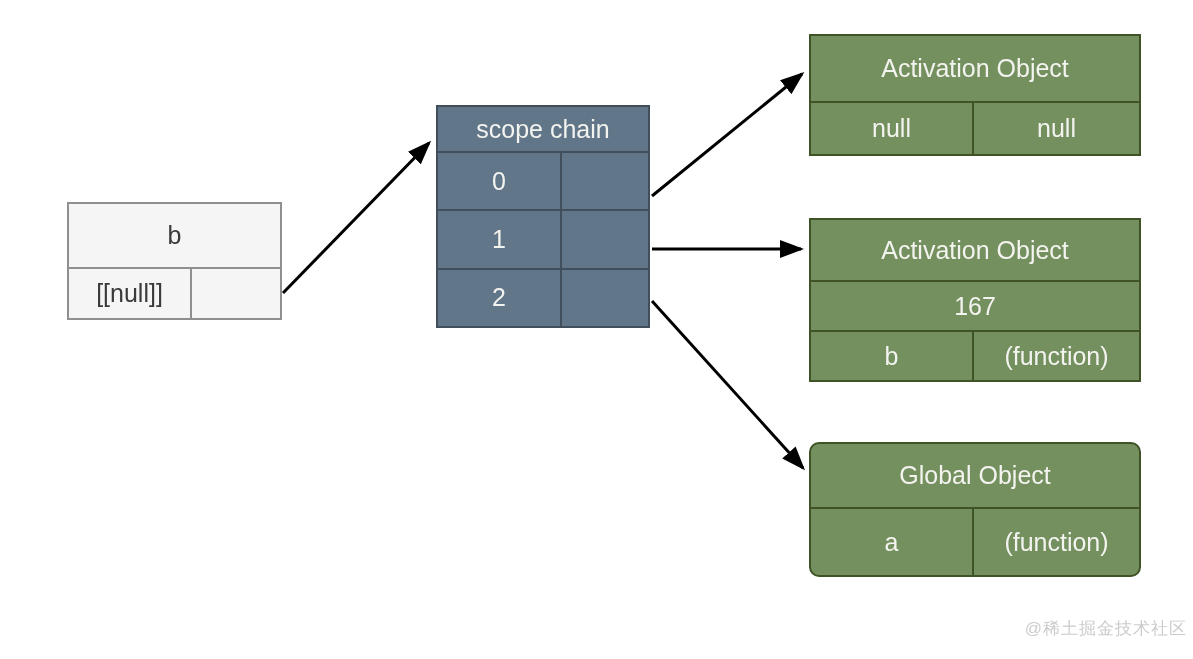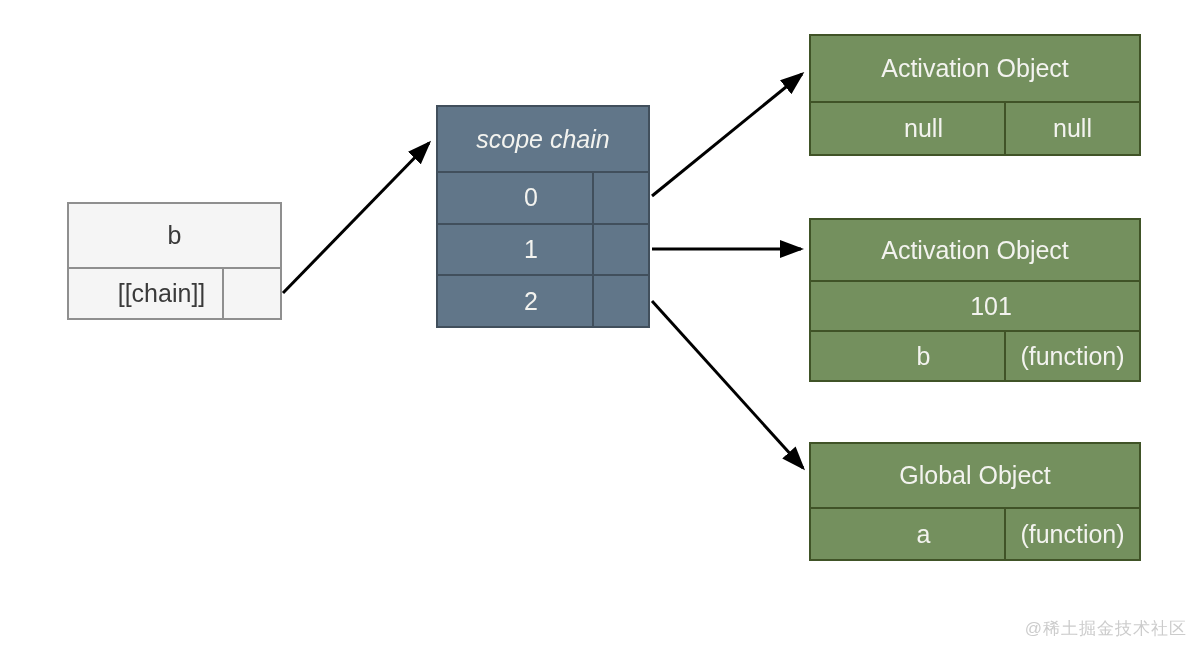--- a/index.html
+++ b/index.html
@@ -46,21 +46,20 @@
   .box-header {
     flex: none;
     display: flex;
     align-items: center;
     justify-content: center;
     text-align: right;
   }
   .box-row {
     display: flex;
     flex: 1 1 auto;
-    padding-left: 32px;
   }
   .cell {
     display: flex;
     align-items: center;
     justify-content: center;
     overflow: hidden;
   }
   .cell-value { flex: 1 1 auto; }
 
   
@@ -74,38 +73,38 @@
   .var-box .box-row { border-top: 2px solid var(--gray-box-border); }
   .var-box .cell-key { width: 123px; border-right: 2px solid var(--gray-box-border); }
 
   
   .scope-box {
     left: 436px; top: 105px; width: 214px; height: 223px;
     background: var(--blue-box-fill);
     border: 2px solid var(--blue-box-border);
     color: var(--text-light);
   }
-  .scope-box .box-header { height: 64px; font-style: italic; }
+  .scope-box .box-header { height: 44px; }
   .scope-box .box-row { border-top: 2px solid var(--blue-box-border); }
   .scope-box .cell-key { width: 124px; border-right: 2px solid var(--blue-box-border); }
 
   
   .obj-box {
     width: 332px;
     background: var(--green-box-fill);
     border: 2px solid var(--green-box-border);
     color: var(--text-light);
   }
   .obj-box .box-row { border-top: 2px solid var(--green-box-border); }
   .obj-box .cell-key { width: 163px; border-right: 2px solid var(--green-box-border); }
   .obj-box-1 { left: 809px; top: 34px;  height: 122px; }
   .obj-box-1 .box-header { height: 65px; }
   .obj-box-2 { left: 809px; top: 218px; height: 164px; }
   .obj-box-2 .box-header { height: 60px; }
-  .obj-box-3 { left: 809px; top: 442px; height: 119px; }
+  .obj-box-3 { left: 809px; top: 442px; height: 135px; border-radius: 10px; }
   .obj-box-3 .box-header { height: 63px; }
 
   .watermark {
     position: absolute;
     right: 6px;
     bottom: 19px;
     font-size: 17px;
     color: var(--watermark);
     letter-spacing: 1px;
   }
@@ -123,21 +122,21 @@
     </defs>
     <line x1="283" y1="293" x2="429" y2="143" marker-end="url(#ah)"></line>
     <line x1="652" y1="196" x2="802" y2="74" marker-end="url(#ah)"></line>
     <line x1="652" y1="249" x2="801" y2="249" marker-end="url(#ah)"></line>
     <line x1="652" y1="301" x2="803" y2="468" marker-end="url(#ah)"></line>
   </svg>
 
   <div class="box var-box">
     <div class="box-header">b</div>
     <div class="box-row">
-      <div class="cell cell-key">[[chain]]</div>
+      <div class="cell cell-key">[[null]]</div>
       <div class="cell cell-value"></div>
     </div>
   </div>
 
   <div class="box scope-box">
     <div class="box-header">scope chain</div>
     <div class="box-row">
       <div class="cell cell-key">0</div>
       <div class="cell cell-value"></div>
     </div>
@@ -155,21 +154,21 @@
     <div class="box-header">Activation Object</div>
     <div class="box-row">
       <div class="cell cell-key">null</div>
       <div class="cell cell-value">null</div>
     </div>
   </div>
 
   <div class="box obj-box obj-box-2">
     <div class="box-header">Activation Object</div>
     <div class="box-row">
-      <div class="cell cell-value">101</div>
+      <div class="cell cell-value">167</div>
     </div>
     <div class="box-row">
       <div class="cell cell-key">b</div>
       <div class="cell cell-value">(function)</div>
     </div>
   </div>
 
   <div class="box obj-box obj-box-3">
     <div class="box-header">Global Object</div>
     <div class="box-row">

